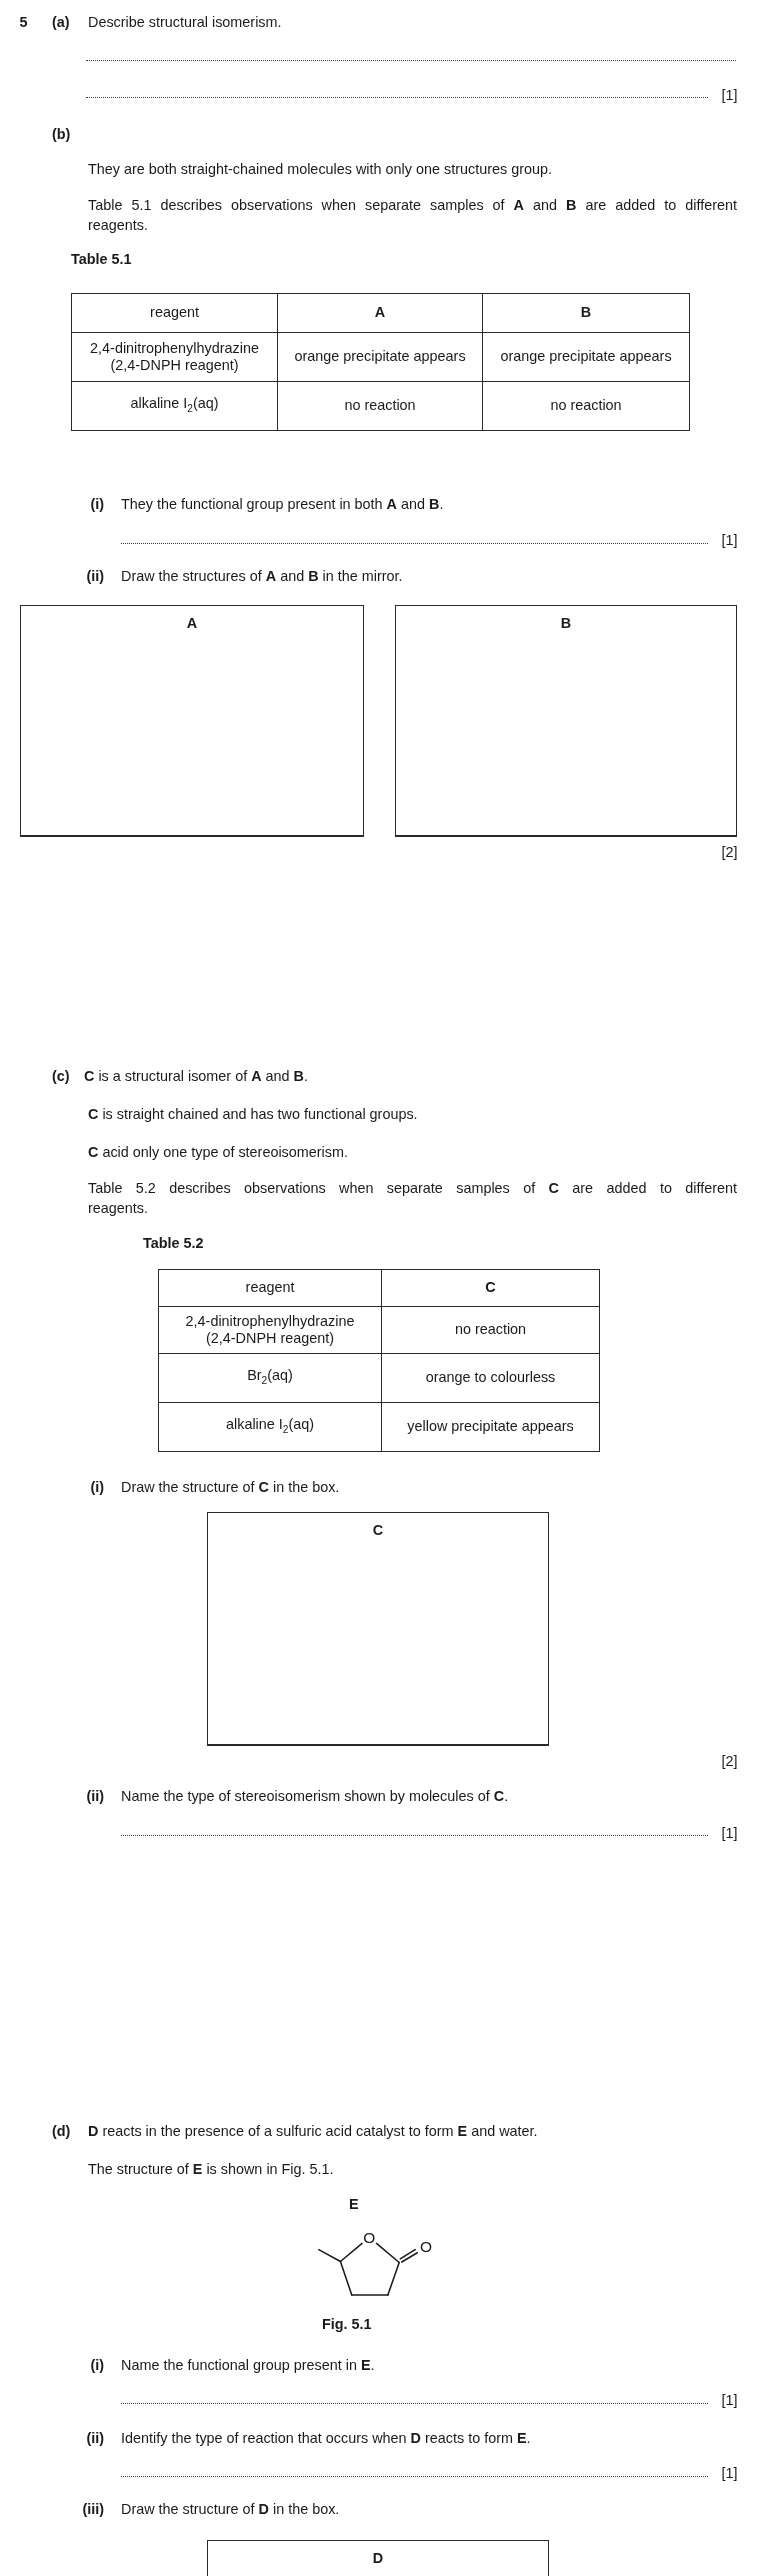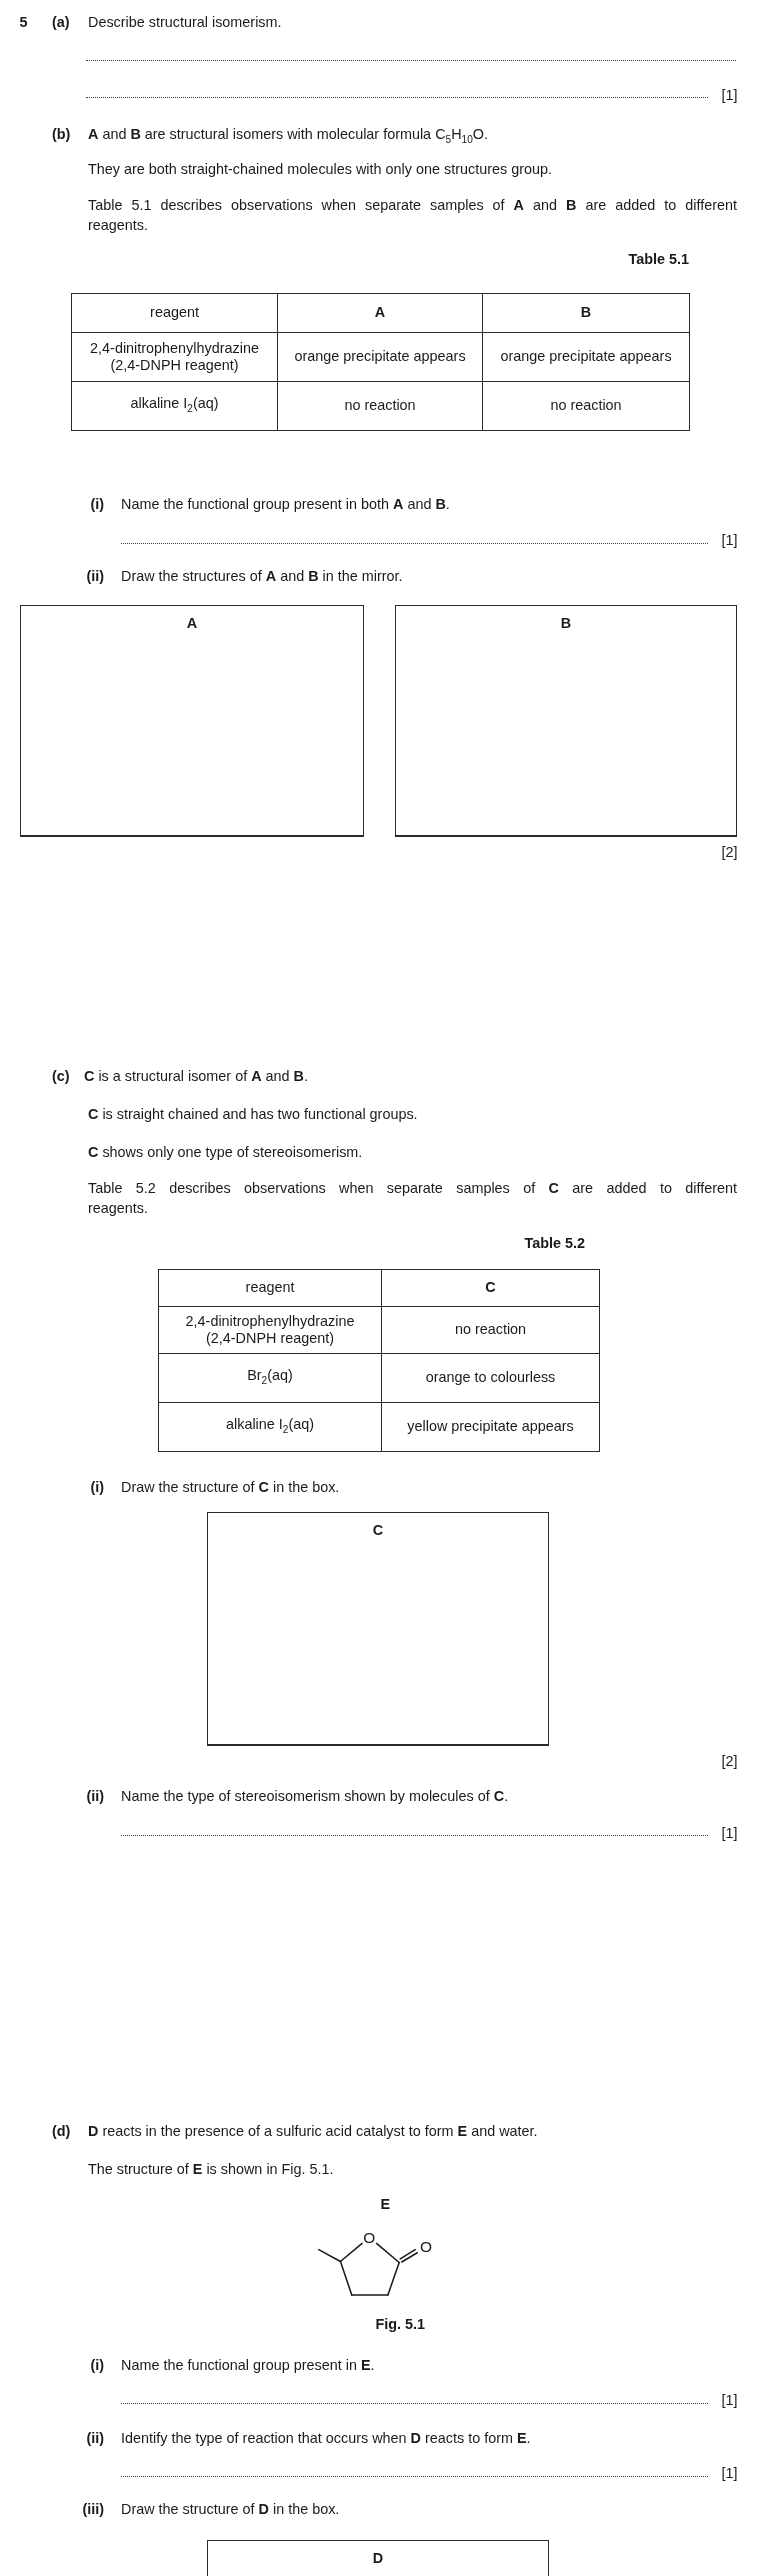--- a/index.html
+++ b/index.html
@@ -2,21 +2,21 @@
 <html style="font-size:8.2px"><head>
 <meta charset="utf-8">
 <style>
   html,body{margin:0;padding:0;background:#ffffff;}
   .page{position:relative;width:773px;height:3168px;background:#ffffff;overflow:hidden;
         font-family:"Liberation Sans","DejaVu Sans",sans-serif;color:#1b1b1b;}
   .abs{position:absolute;}
   .t{font-size:14.4px;line-height:17.5px;white-space:nowrap;color:#1b1b1b;}
   .b{font-weight:700;}
   .subs{font-size:0.7em;vertical-align:-0.35em;}
-  .center{text-align:right;}
+  .center{text-align:left;}
   .justline{white-space:normal;text-align:justify;text-align-last:justify;}
   .dotline{height:0;border-bottom:1.5px dotted #3c3c3c;}
   .mark{left:718px;width:19.6px;text-align:right;font-size:14.4px;}
   .sublabel{left:67px;width:37px;text-align:right;}
   .prompt{left:121px;}
   table.xtable{border-collapse:collapse;table-layout:fixed;}
   table.xtable td{border:1px solid #2a2a2a;text-align:center;vertical-align:middle;
                   font-size:14.4px;line-height:17.5px;padding:0 3.1px;}
   .box{box-sizing:border-box;border:1px solid #2a2a2a;border-bottom-width:2.1px;background:#ffffff;}
   .boxlabel{position:absolute;top:9.3px;left:0;width:100%;text-align:center;font-weight:700;font-size:14.4px;}
@@ -29,21 +29,20 @@
 
   <span class="t b abs" style="left:19.6px;top:14.4px">5</span>
   <span class="t b abs" style="left:52px;top:14.4px">(a)</span>
   <span class="t abs" style="left:88px;top:14.4px">Describe structural isomerism.</span>
 
   <div class="dotline abs" style="left:86px;top:60px;width:650px"></div>
   <div class="dotline abs" style="left:86px;top:97px;width:622px"></div>
   <span class="t mark abs" style="top:87px">[1]</span>
 
   <span class="t b abs" style="left:52px;top:126px">(b)</span>
-  <span class="t abs" style="left:88px;top:126px"><span class="b">A</span><span> and </span><span class="b">B</span><span> are structural isomers with molecular formula C</span><span class="subs">5</span><span>H</span><span class="subs">10</span><span>O.</span></span>
   <span class="t abs" style="left:88px;top:161px">They are both straight-chained molecules with only one structures group.</span>
   <div class="t justline abs" style="left:88px;top:197px;width:649px"><span>Table 5.1 describes observations when separate samples of </span><span class="b">A</span><span> and </span><span class="b">B</span><span> are added to different</span></div>
   <span class="t abs" style="left:88px;top:217px">reagents.</span>
 
   <div class="t b abs center" style="left:71px;top:251px;width:618px">Table 5.1</div>
 
   <table class="xtable abs" style="left:71px;top:293px">
     <colgroup>
         <col style="width:206px">
         <col style="width:205px">
@@ -62,39 +61,39 @@
       </tr>
       <tr style="height:49px">
         <td><span>alkaline I</span><span class="subs">2</span><span>(aq)</span></td>
         <td>no reaction</td>
         <td>no reaction</td>
       </tr>
     </tbody>
   </table>
 
   <span class="t b abs sublabel" style="top:496px">(i)</span>
-  <span class="t abs prompt" style="top:496px"><span>Name the functional group present in both </span><span class="b">A</span><span> and </span><span class="b">B</span><span>.</span></span>
+  <span class="t abs prompt" style="top:496px"><span>They the functional group present in both </span><span class="b">A</span><span> and </span><span class="b">B</span><span>.</span></span>
   <div class="dotline abs" style="left:121px;top:543px;width:587px"></div>
   <span class="t mark abs" style="top:532px">[1]</span>
 
   <span class="t b abs sublabel" style="top:568px">(ii)</span>
   <span class="t abs prompt" style="top:568px"><span>Draw the structures of </span><span class="b">A</span><span> and </span><span class="b">B</span><span> in the mirror.</span></span>
 
   <div class="box abs" style="left:20px;top:605px;width:344px;height:232px">
     <span class="boxlabel">A</span>
   </div>
   <div class="box abs" style="left:395px;top:605px;width:342px;height:232px">
     <span class="boxlabel">B</span>
   </div>
   <span class="t mark abs" style="top:844px">[2]</span>
 
   <span class="t b abs" style="left:52px;top:1068px">(c)</span>
   <span class="t abs" style="left:84px;top:1068px"><span class="b">C</span><span> is a structural isomer of </span><span class="b">A</span><span> and </span><span class="b">B</span><span>.</span></span>
   <span class="t abs" style="left:88px;top:1106px"><span class="b">C</span><span> is straight chained and has two functional groups.</span></span>
-  <span class="t abs" style="left:88px;top:1144px"><span class="b">C</span><span> shows only one type of stereoisomerism.</span></span>
+  <span class="t abs" style="left:88px;top:1144px"><span class="b">C</span><span> acid only one type of stereoisomerism.</span></span>
   <div class="t justline abs" style="left:88px;top:1180px;width:649px"><span>Table 5.2 describes observations when separate samples of </span><span class="b">C</span><span> are added to different</span></div>
   <span class="t abs" style="left:88px;top:1200px">reagents.</span>
 
   <div class="t b abs center" style="left:143px;top:1235px;width:442px">Table 5.2</div>
 
   <table class="xtable abs" style="left:158px;top:1269px">
     <colgroup>
         <col style="width:223px">
         <col style="width:218px">
       </colgroup>

